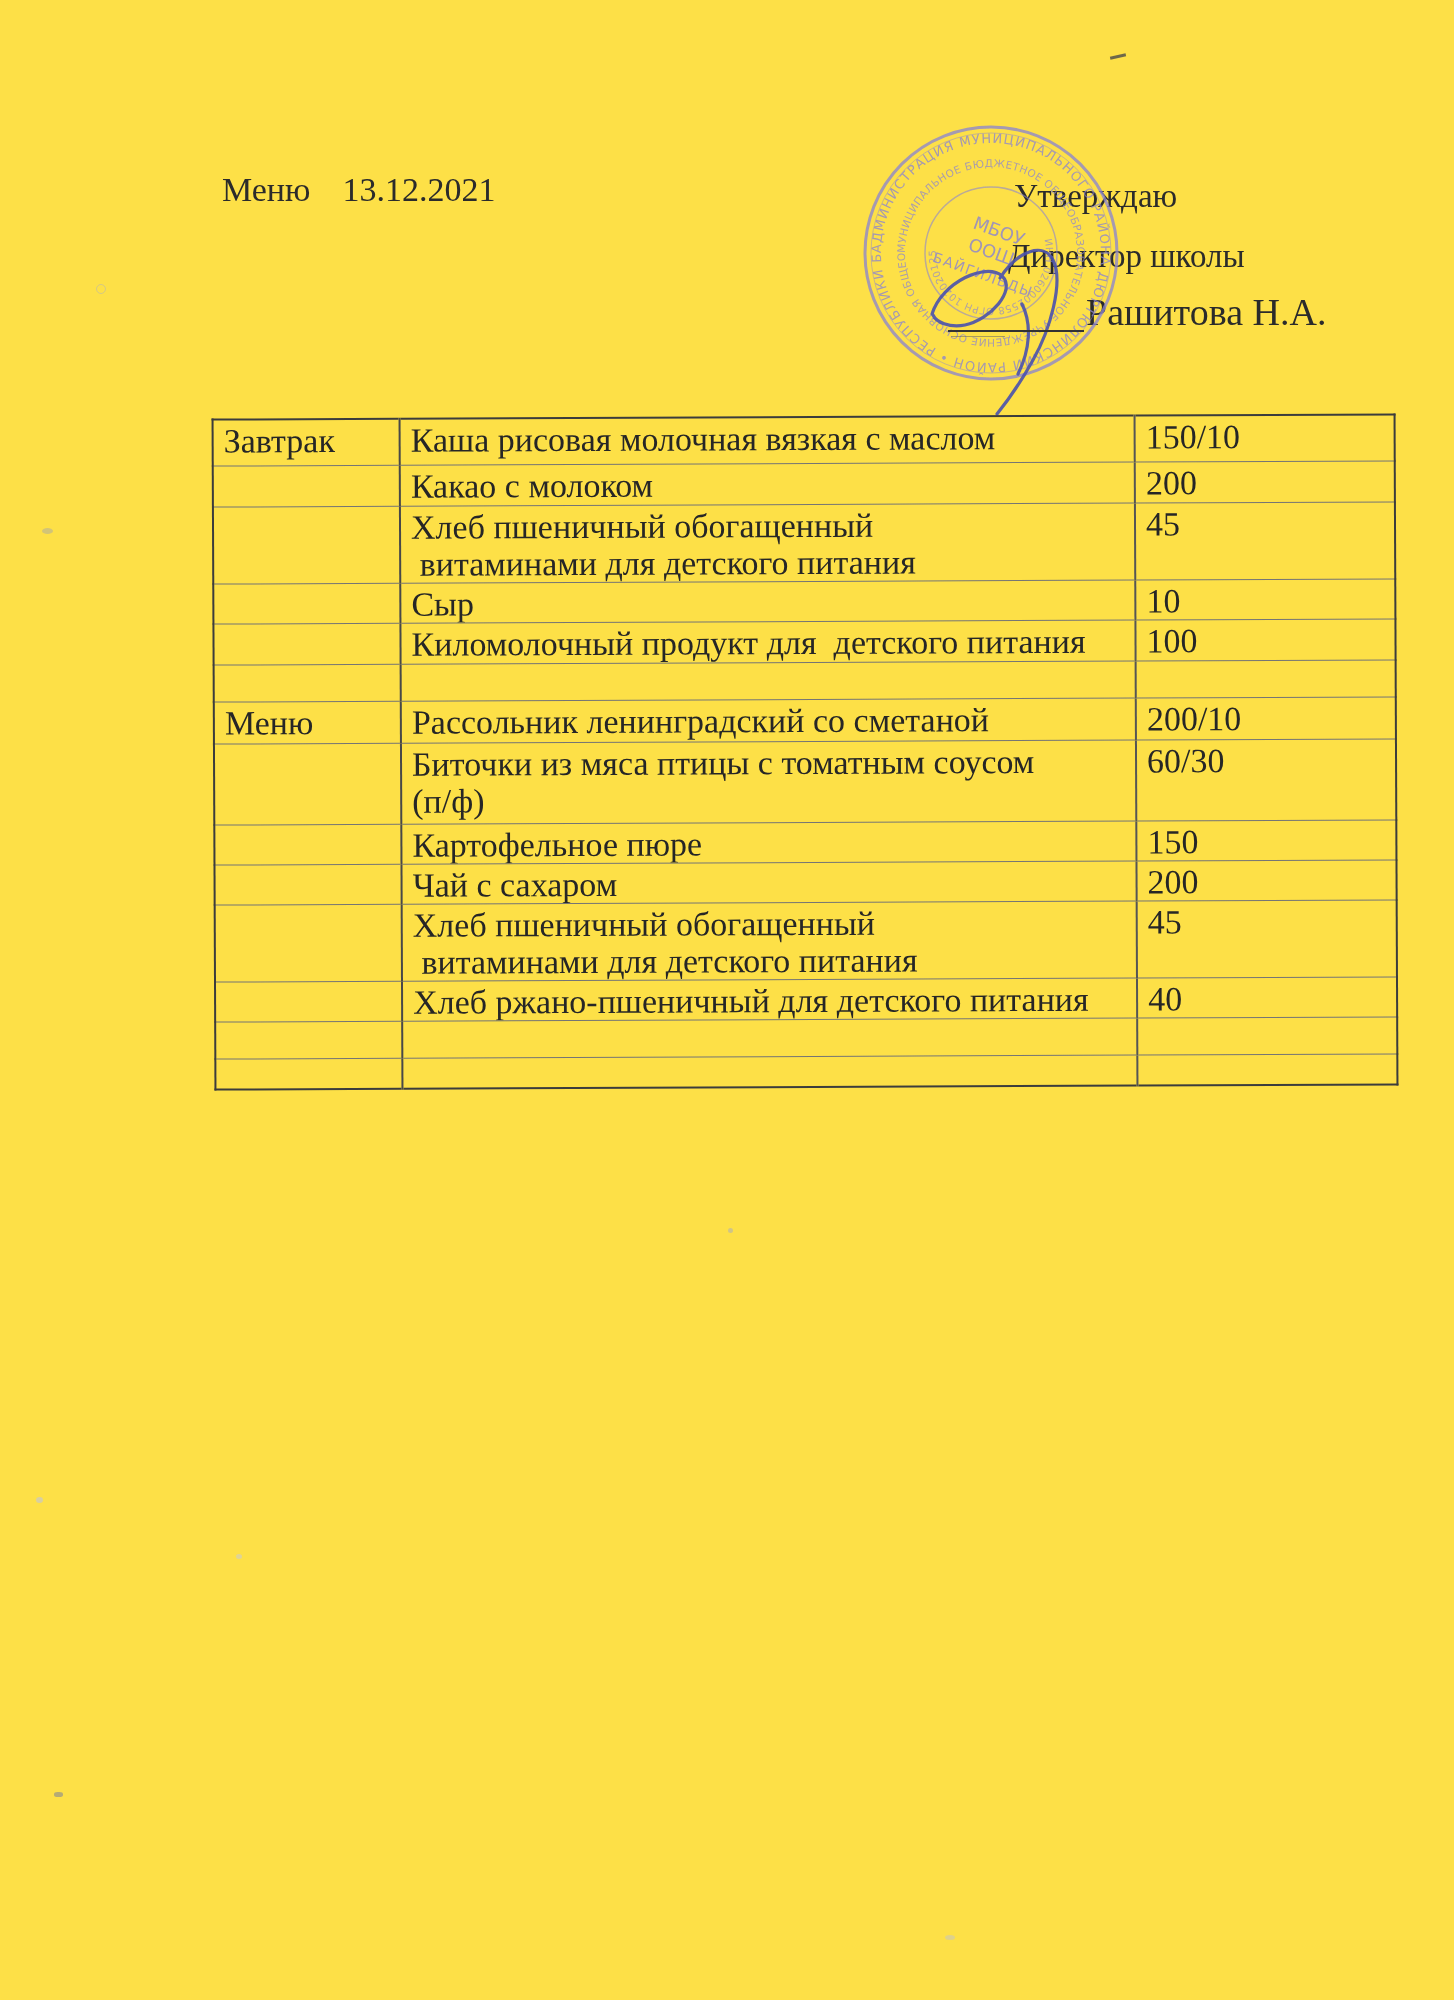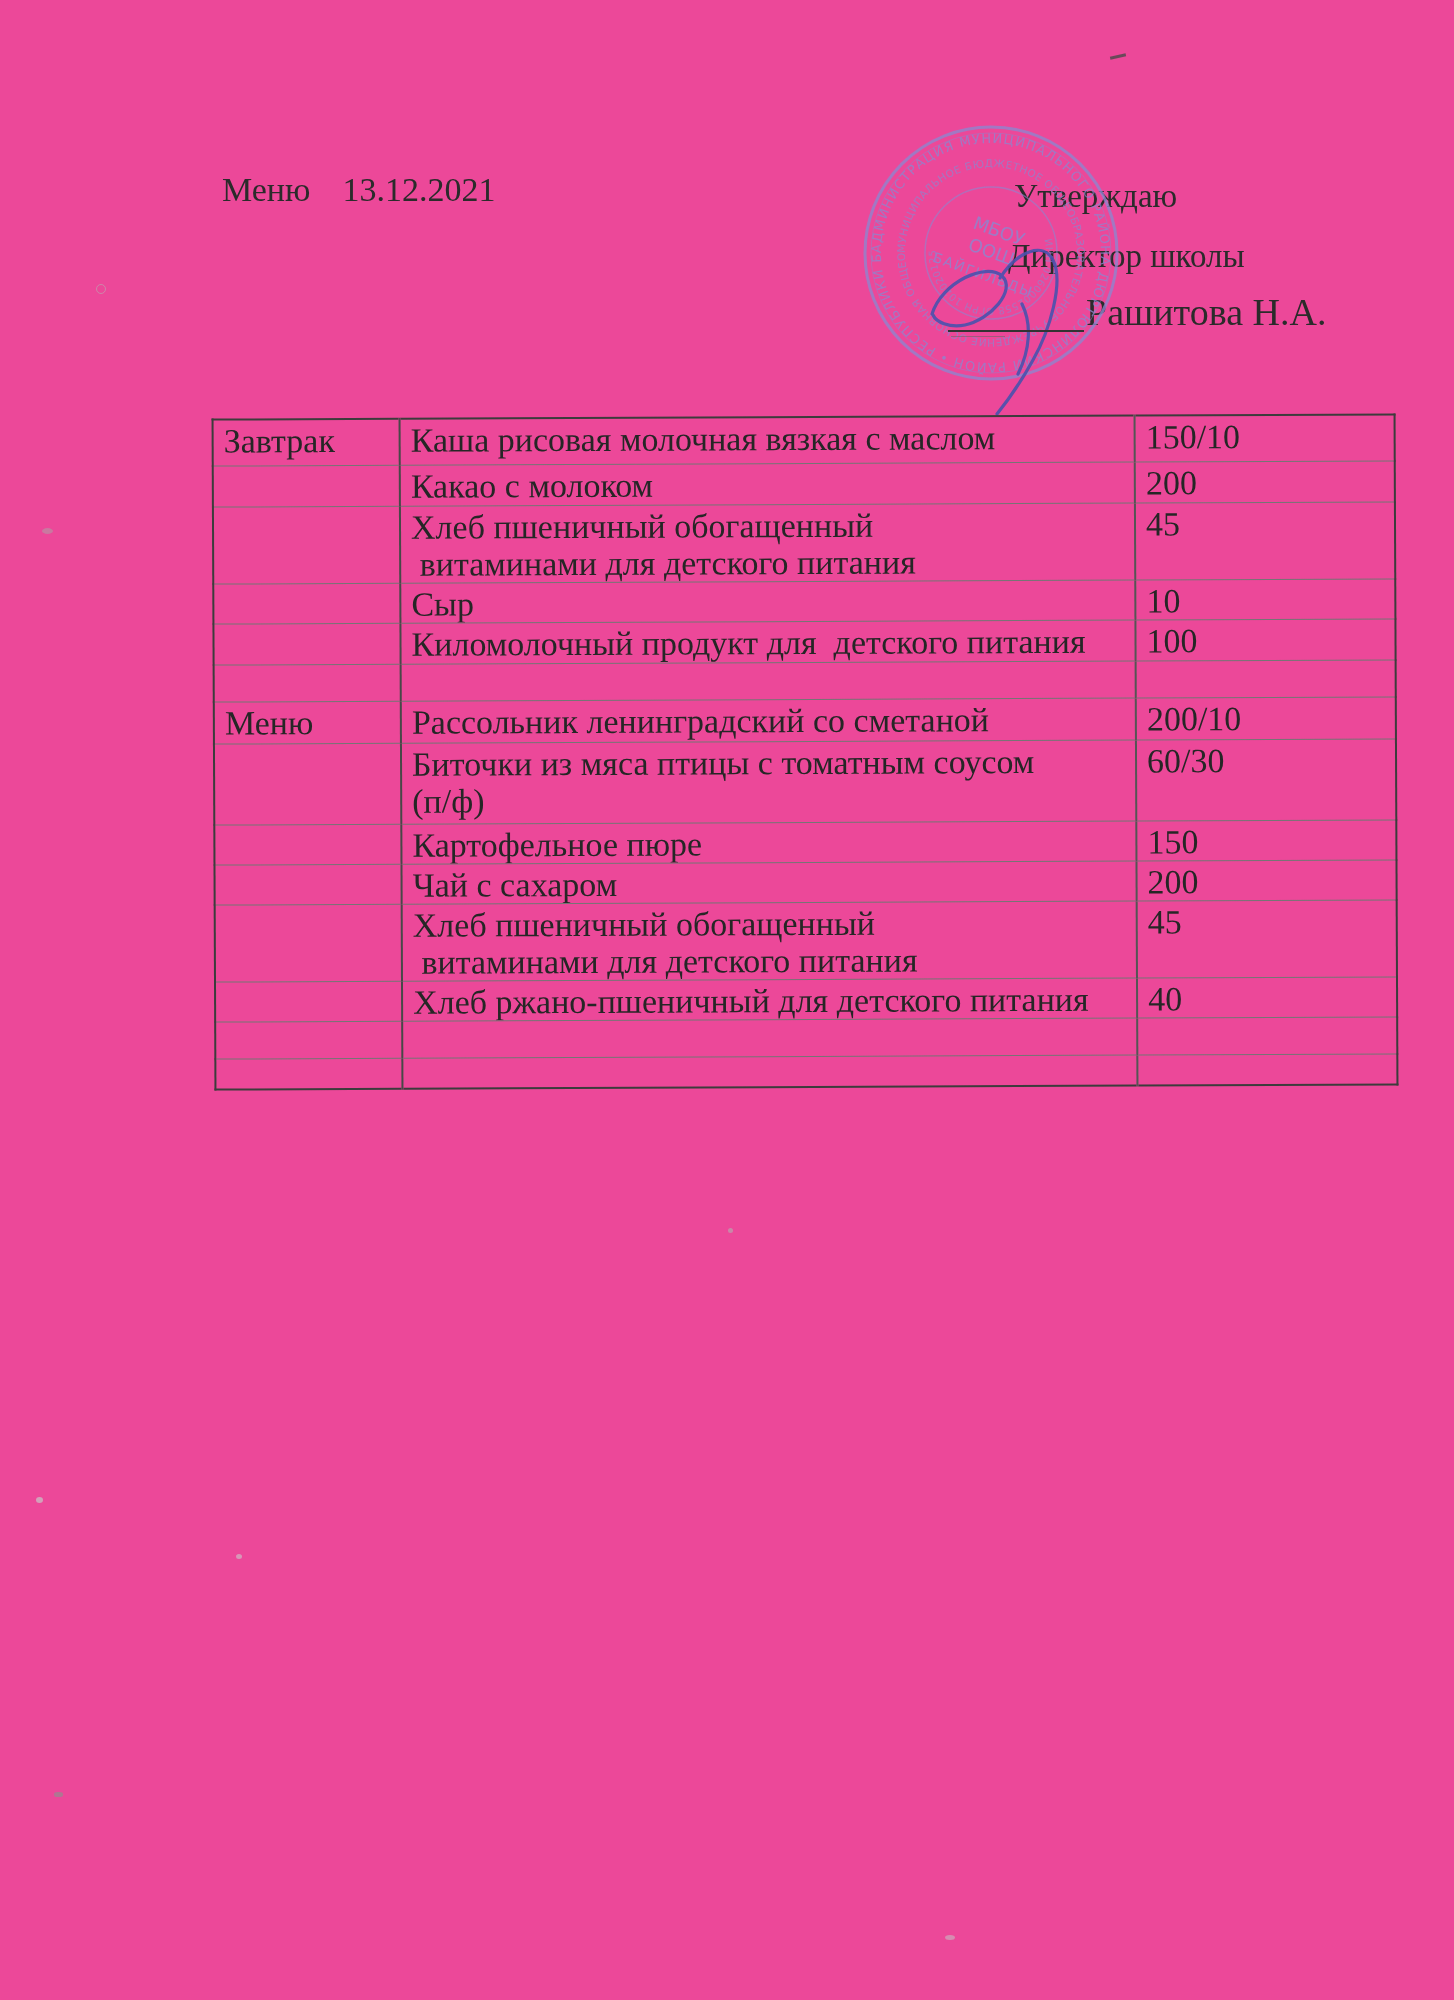--- a/index.html
+++ b/index.html
@@ -1,20 +1,20 @@
 <!DOCTYPE html>
 <html><head>
 <meta charset="utf-8">
 <style>
   html, body { margin: 0; padding: 0; background: #e8e8e8; }
   .page {
     position: relative;
     width: 1454px;
     height: 2000px;
-    background: #ec4899;
+    background: #fde047;
     overflow: hidden;
     font-family: "Liberation Serif", serif;
     color: #222;
   }
   
   .doc-title {
     position: absolute;
     left: 222px; top: 171px;
     font-size: 34px;
     display: flex;

